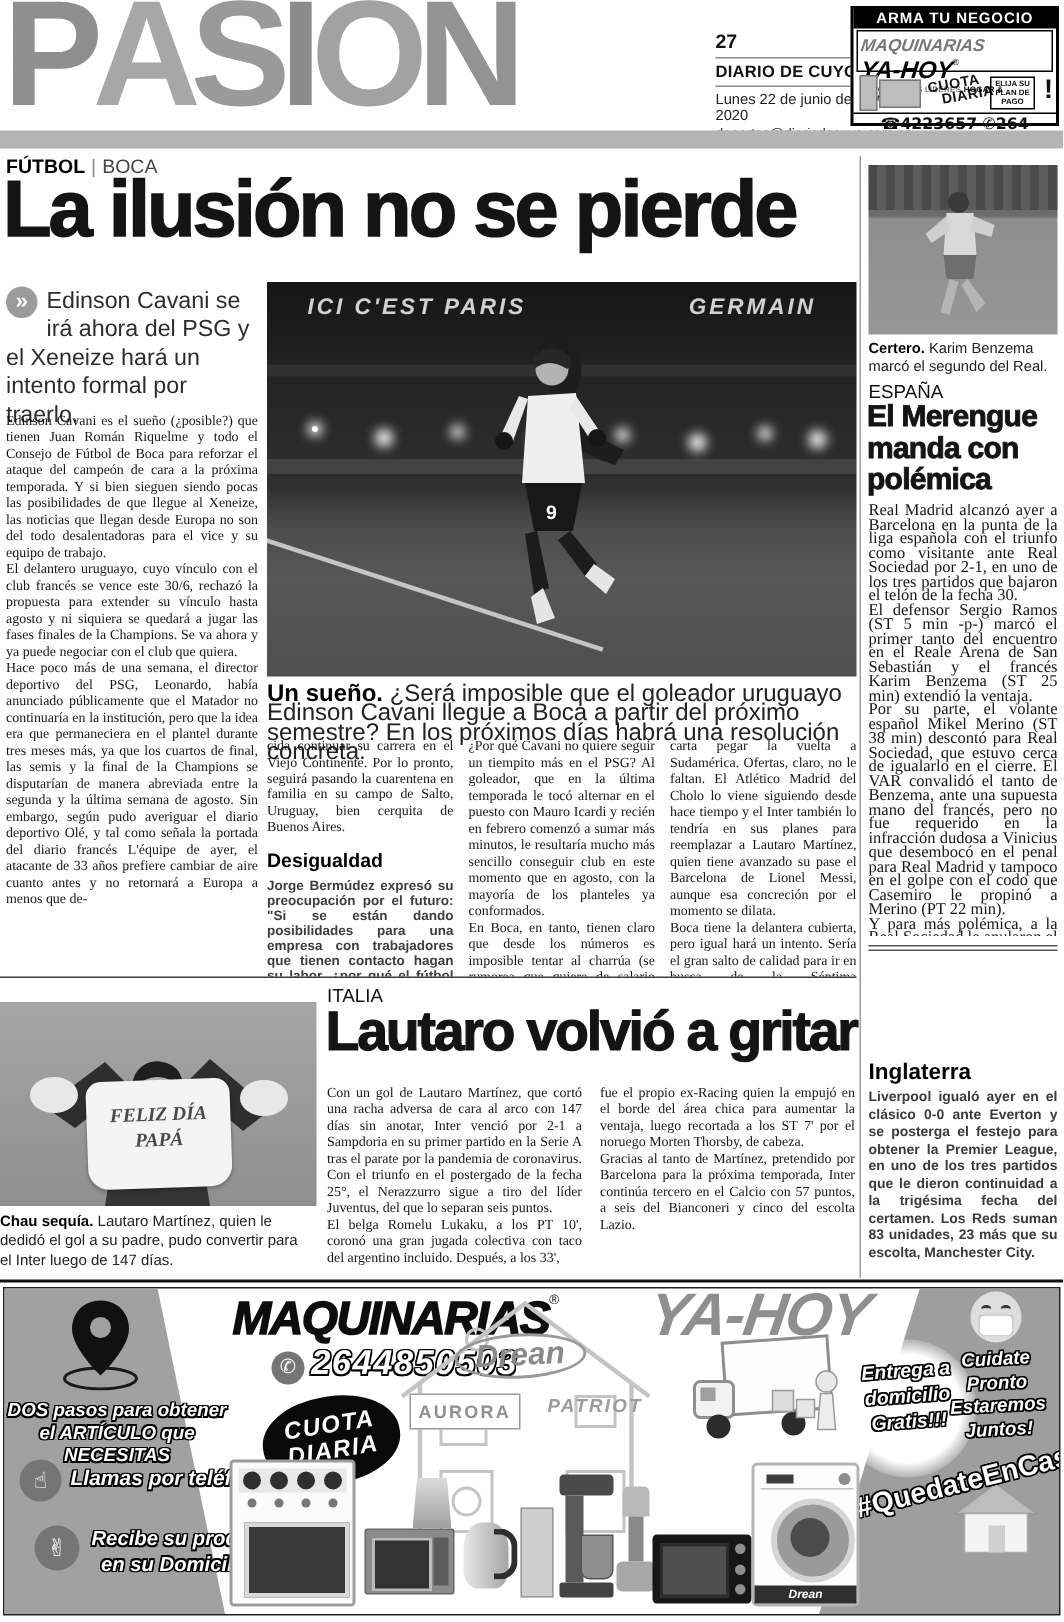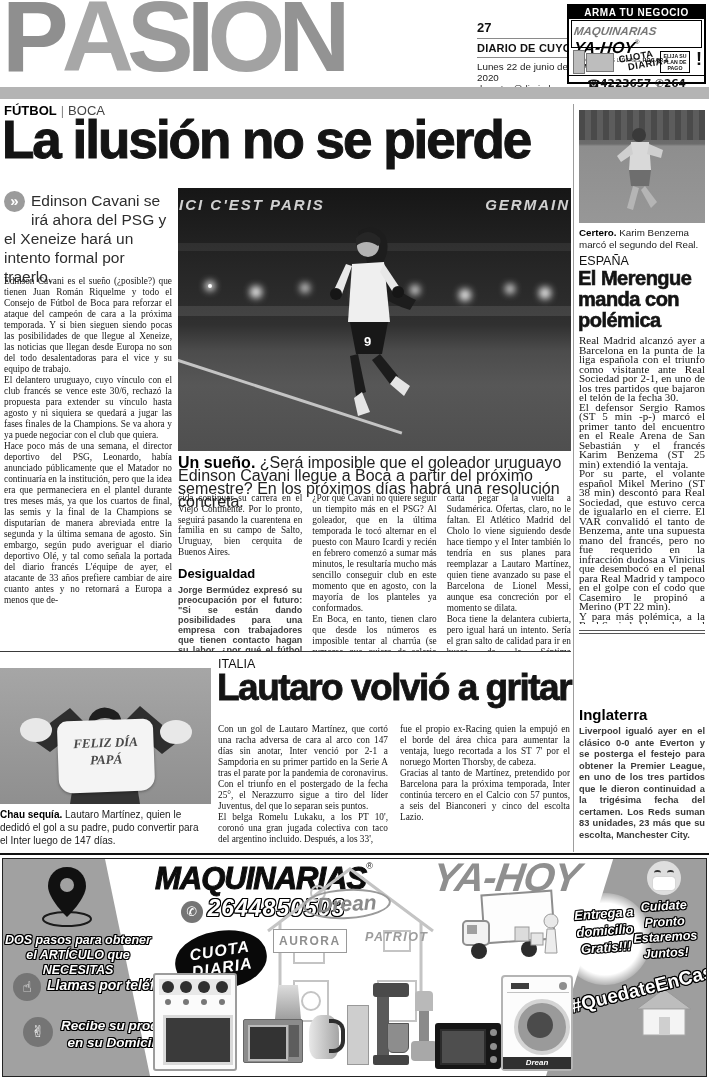--- a/index.html
+++ b/index.html
@@ -44,21 +44,21 @@
   .kicker .sep{color:#888;font-weight:400;margin:0 4px;}
   .kicker .topic{color:#444;font-weight:400;}
   .headline{font-weight:700;letter-spacing:-2px;color:#141414;line-height:0.98;-webkit-text-stroke:1px #141414;}
   .standfirst{font-size:15.5px;line-height:19px;color:#2d2d2d;}
   .sf-icon{float:left;width:21px;height:21px;border-radius:50%;background:#9b9b9b;color:#fff;font-weight:700;text-align:center;line-height:19px;font-size:15px;margin-right:6px;}
   .subhead{font-weight:700;font-size:13px;margin:8px 0 4px 0;color:#000;}
   .quote{font-weight:700;font-size:9px;line-height:10px;color:#3d3d3d;text-align:justify;}
   
   .ph{overflow:hidden;}
   #main-photo{left:178px;top:188px;width:393px;height:263px;background:linear-gradient(#161616 0%,#262626 30%,#303030 52%,#4c4c4c 62%,#575757 75%,#4f4f4f 100%);}
-  .mp-banner{position:absolute;left:0;top:8px;width:100%;display:flex;justify-content:space-between;padding:0 1px;box-sizing:border-box;color:rgba(255,255,255,0.8);font-weight:700;font-size:15px;letter-spacing:2px;font-style:italic;}
+  .mp-banner{position:absolute;left:0;top:8px;width:100%;display:flex;justify-content:space-between;padding:0 27px;box-sizing:border-box;color:rgba(255,255,255,0.8);font-weight:700;font-size:15px;letter-spacing:2px;font-style:italic;}
   .mp-lights{position:absolute;left:30px;top:96px;width:4px;height:4px;border-radius:50%;background:#fff;
     box-shadow:0 0 7px 3px rgba(255,255,255,.9),46px 6px 7px 4px rgba(255,255,255,.9),95px 2px 7px 3px rgba(255,255,255,.8),150px 8px 7px 4px rgba(255,255,255,.9),205px 4px 7px 3px rgba(255,255,255,.85),255px 9px 7px 4px rgba(255,255,255,.9),300px 3px 7px 3px rgba(255,255,255,.85),335px 7px 7px 4px rgba(255,255,255,.9);}
   .mp-band{position:absolute;left:0;width:100%;background:rgba(255,255,255,0.07);}
   .mp-line{position:absolute;left:-20px;top:205px;width:250px;height:3px;background:#d8d8d8;transform:rotate(18deg);opacity:.85;}
   #rail-photo{left:579px;top:110px;width:126px;height:113px;background:linear-gradient(#5f5f5f 0%,#6c6c6c 30%,#8e8e8e 32%,#979797 100%);}
   #lautaro-photo{left:0;top:668px;width:211px;height:136px;background:linear-gradient(#a6a6a6,#8f8f8f);}
   .shirt{position:absolute;left:58px;top:52px;width:96px;height:72px;background:#f4f4f4;border-radius:10px 10px 14px 14px;transform:rotate(-2deg);box-shadow:0 1px 3px rgba(0,0,0,.35);}
   .shirt-text{font-family:"Liberation Serif",serif;font-style:italic;font-weight:700;color:#4a4a4a;text-align:center;font-size:13px;line-height:17px;padding-top:14px;}
   
   .vline{width:1px;background:#9d9d9d;}

